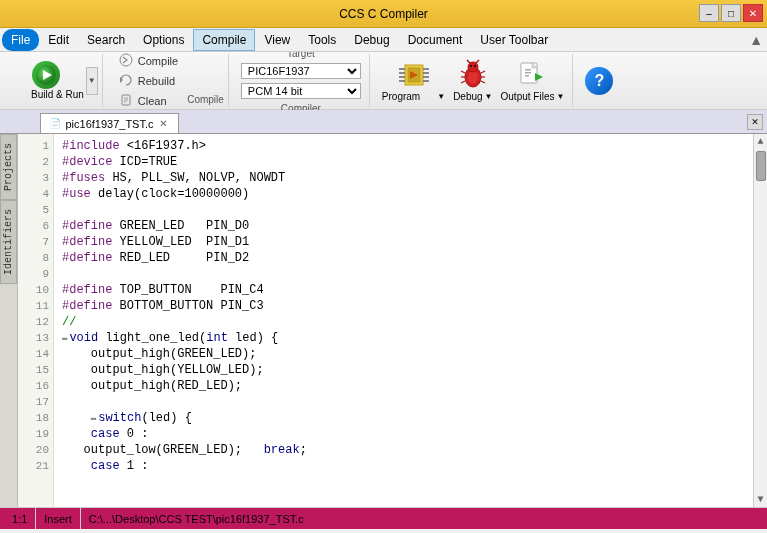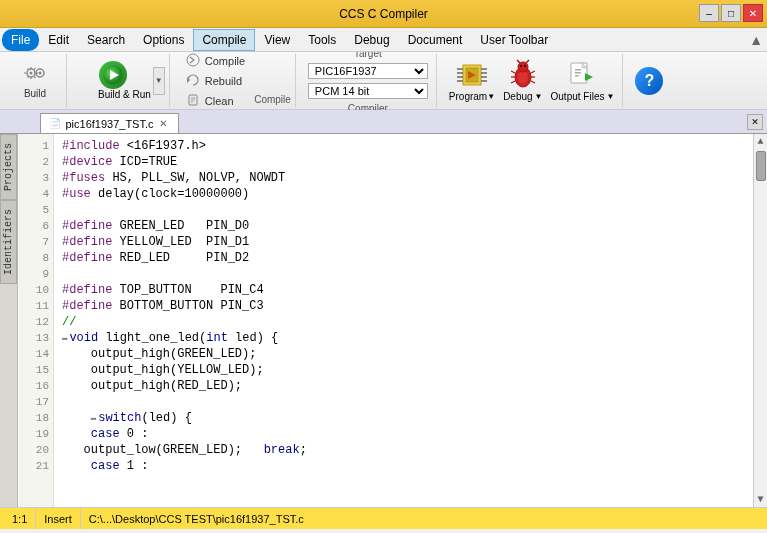--- a/index.html
+++ b/index.html
@@ -281,21 +281,21 @@
       border: 1px solid #888;
       border-radius: 2px;
       margin: 2px auto;
     }
 
     
     #status-bar {
       display: flex;
       align-items: center;
       height: 22px;
-      background: #fde047;
+      background: #be185d;
       border-top: 1px solid #ccc;
       font-size: 11px;
       padding: 0 4px;
       gap: 0;
     }
     .status-cell {
       padding: 0 8px;
       border-right: 1px solid #ccc;
       height: 100%;
       display: flex;
@@ -349,34 +349,20 @@
   <div class="menu-item">View</div>
   <div class="menu-item">Tools</div>
   <div class="menu-item">Debug</div>
   <div class="menu-item">Document</div>
   <div class="menu-item">User Toolbar</div>
   <div id="settings-icon">▲</div>
 </div>
 
 <div id="toolbar">
 
-  <div class="toolbar-group">
-    <div class="tb-btn-large">
-      <span>
-        <svg width="28" height="22" viewBox="0 0 28 22">
-          <circle cx="10" cy="11" r="4" fill="none" stroke="#888" stroke-width="1.5"></circle>
-          <circle cx="10" cy="11" r="1.5" fill="#888"></circle>
-          <path d="M10 5v2M10 15v2M5 11H3M17 11H15M6.5 6.5l1.5 1.5M13 14.5l1.5 1.5M6.5 15.5l1.5-1.5M13 7.5l1.5-1.5" stroke="#888" stroke-width="1.2"></path>
-          <circle cx="19" cy="11" r="4" fill="none" stroke="#888" stroke-width="1.5"></circle>
-          <circle cx="19" cy="11" r="1.5" fill="#888"></circle>
-        </svg>
-      </span>
-      <span>Build</span>
-    </div>
-  </div>
 
   <div class="toolbar-group">
     <div class="build-run-container">
       <div class="build-run-top">
         <div style="display:flex;flex-direction:column;align-items:center;cursor:pointer;">
           <div class="play-icon">
             <svg width="22" height="22" viewBox="0 0 22 22">
               <circle cx="11" cy="11" r="10" fill="url(#playgrad)"></circle>
               <defs>
                   <radialGradient id="playgrad" cx="40%" cy="40%">
@@ -453,21 +439,21 @@
           <line x1="4" y1="22" x2="10" y2="22" stroke="#666" stroke-width="1.5"></line>
 
           <line x1="28" y1="10" x2="34" y2="10" stroke="#666" stroke-width="1.5"></line>
           <line x1="28" y1="14" x2="34" y2="14" stroke="#666" stroke-width="1.5"></line>
           <line x1="28" y1="18" x2="34" y2="18" stroke="#666" stroke-width="1.5"></line>
           <line x1="28" y1="22" x2="34" y2="22" stroke="#666" stroke-width="1.5"></line>
 
           <polygon points="15,12 23,16 15,20" fill="#cc4400" opacity="0.8"></polygon>
         </svg>
       </div>
-      <div style="display:flex;align-items:center;gap:0;">
+      <div style="display:flex;align-items:center;gap:17px;">
         <span style="font-size:10px;">Program</span>
         <span style="font-size:8px;">▼</span>
       </div>
     </div>
 
     <div style="display:flex;flex-direction:column;align-items:center;">
       <div style="position:relative;width:38px;height:32px;cursor:pointer;">
         <svg width="38" height="32" viewBox="0 0 38 32">
 
           <ellipse cx="19" cy="18" rx="8" ry="10" fill="#cc2020" stroke="#aa1010" stroke-width="1"></ellipse>

